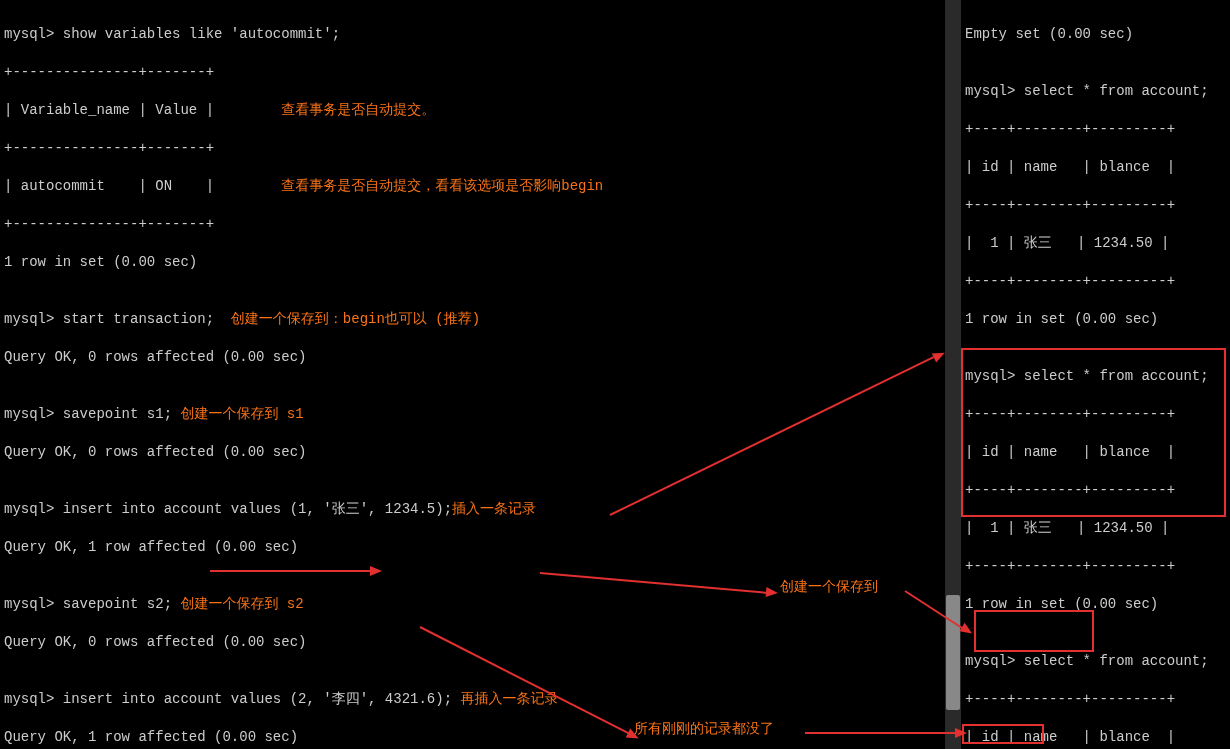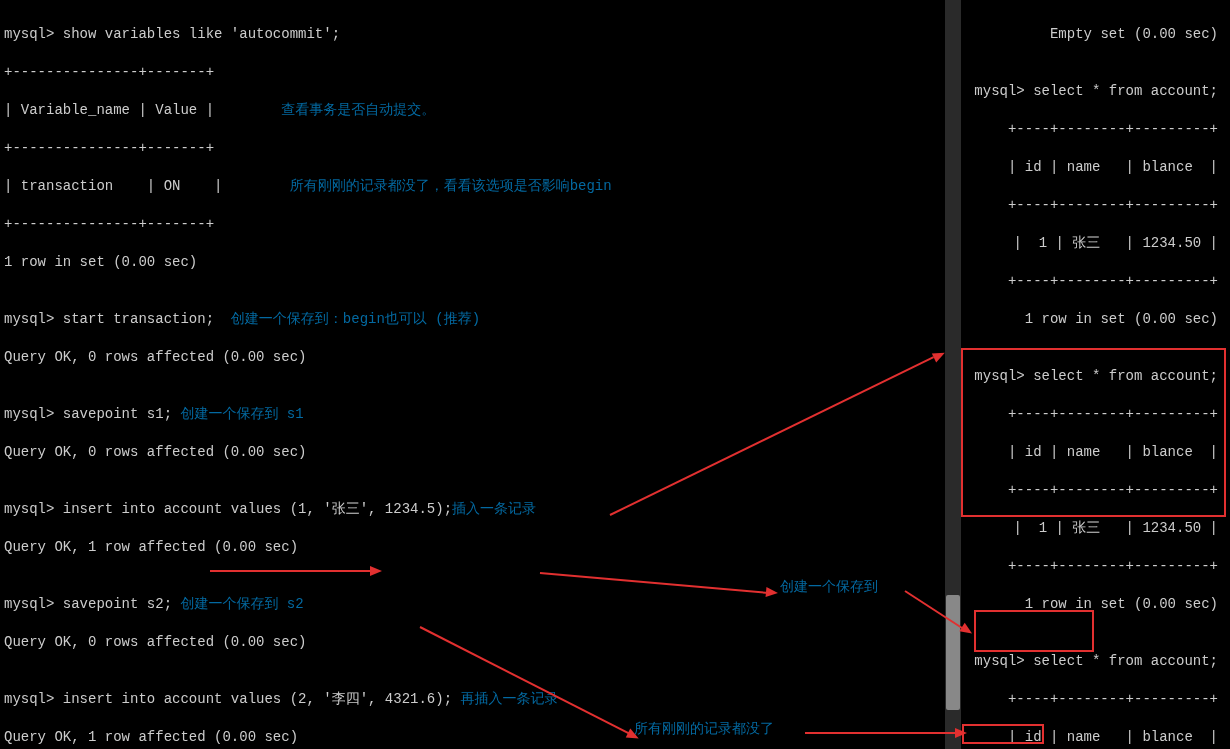--- a/index.html
+++ b/index.html
@@ -18,43 +18,42 @@
     left: 0; top: 0;
     width: 945px; height: 578px;
     padding: 6px 4px;
     line-height: 19px;
     white-space: pre;
   }
   .right-pane {
     position: absolute;
     left: 961px; top: 0;
     width: 269px; height: 749px;
-    padding: 6px 12px;
+    padding: 6px 4px;
     line-height: 19px;
     white-space: pre;
     overflow: hidden;
-    text-align: right;
   }
   .scrollbar {
     position: absolute;
     left: 945px; top: 0;
     width: 16px; height: 749px;
     background: #2a2a2a;
   }
   .scrollbar-thumb {
     position: absolute;
     left: 1px;
     top: 595px;
     width: 14px;
     height: 115px;
     background: #888;
     border-radius: 2px;
   }
   .line { display: block; }
-  .note { color: #0369a1; }
+  .note { color: #f97316; }
   .redbox {
     position: absolute;
     border: 2px solid #e23030;
     pointer-events: none;
   }
   .arrow-line {
     position: absolute;
     height: 2px;
     background: #e23030;
     transform-origin: 0 50%;
@@ -71,21 +70,21 @@
   }
 </style>
 </head>
 <body>
 
 <div class="left-pane">
 <span class="line"><span>mysql&gt; show variables like 'autocommit';</span></span>
 <span class="line"><span>+---------------+-------+</span></span>
 <span class="line"><span>| Variable_name | Value |</span>        <span class="note">查看事务是否自动提交。</span></span>
 <span class="line"><span>+---------------+-------+</span></span>
-<span class="line"><span>| transaction    | ON    |</span>        <span class="note">所有刚刚的记录都没了，看看该选项是否影响begin</span></span>
+<span class="line"><span>| autocommit    | ON    |</span>        <span class="note">查看事务是否自动提交，看看该选项是否影响begin</span></span>
 <span class="line"><span>+---------------+-------+</span></span>
 <span class="line"><span>1 row in set (0.00 sec)</span></span>
 <span class="line"><span></span></span>
 <span class="line"><span>mysql&gt; start transaction;</span>  <span class="note">创建一个保存到：begin也可以 (推荐)</span></span>
 <span class="line"><span>Query OK, 0 rows affected (0.00 sec)</span></span>
 <span class="line"><span></span></span>
 <span class="line"><span>mysql&gt; savepoint s1;</span> <span class="note">创建一个保存到 s1</span></span>
 <span class="line"><span>Query OK, 0 rows affected (0.00 sec)</span></span>
 <span class="line"><span></span></span>
 <span class="line"><span>mysql&gt; insert into account values (1, '张三', 1234.5);</span><span class="note">插入一条记录</span></span>

